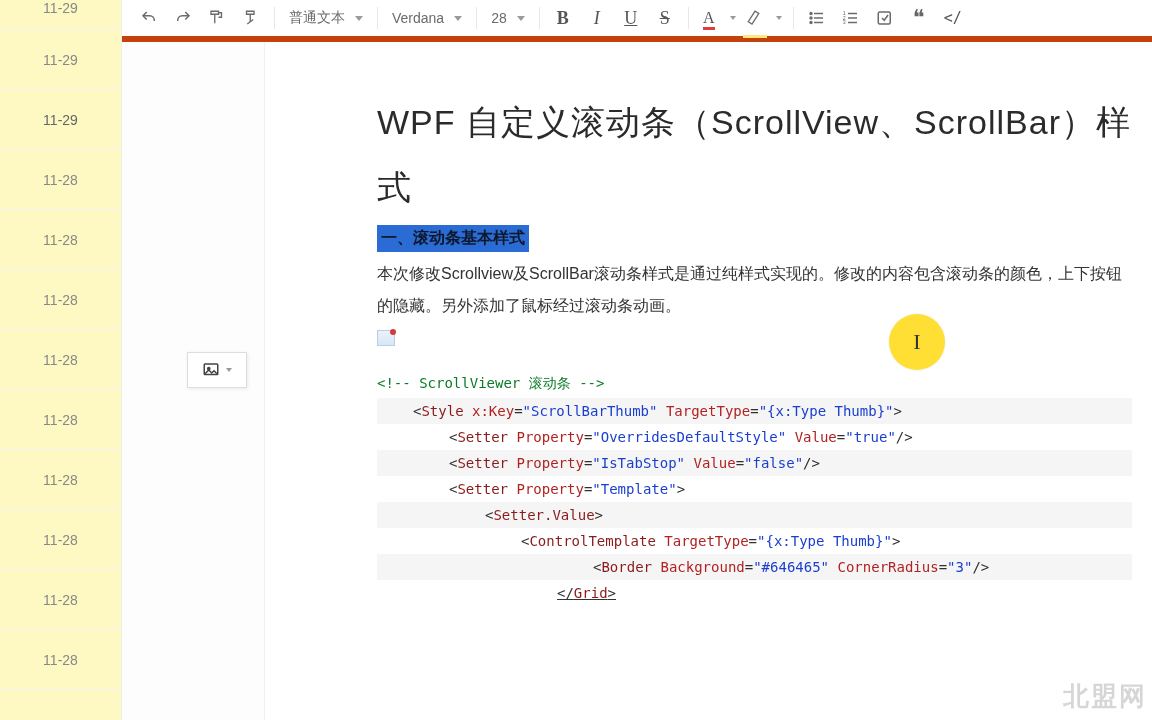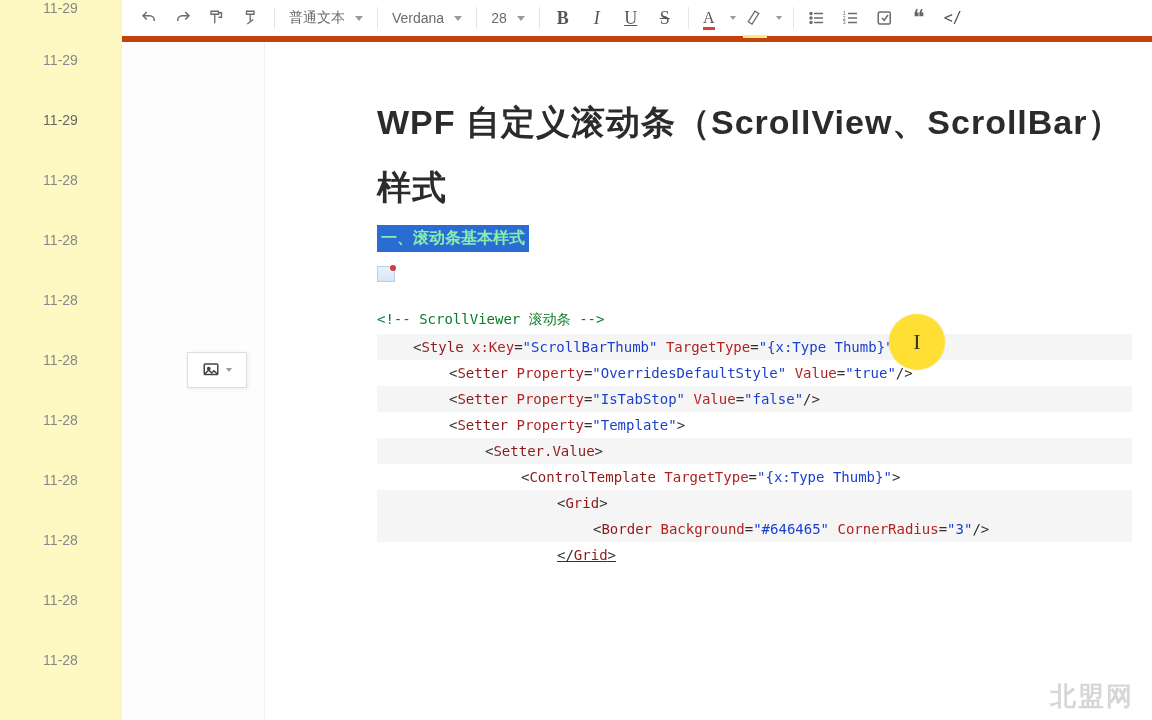--- a/index.html
+++ b/index.html
@@ -157,30 +157,30 @@
   }
   .doc {
     flex: 1;
     padding: 48px 20px 40px 112px;
     overflow: hidden;
     position: relative;
     color: #333;
   }
   .doc-title {
     font-size: 34px;
-    font-weight: 700;
+    font-weight: 400;
     line-height: 1.9;
     color: #2b2b2b;
     margin-bottom: 6px;
     letter-spacing: 1px;
   }
   .sec-hd {
     display: inline-block;
     background: #2a6bd4;
-    color: #86efac;
+    color: #0f172a;
     font-size: 16px;
     font-weight: 700;
     padding: 3px 4px 3px 4px;
     margin-bottom: 6px;
   }
   .para {
     font-size: 16px;
     line-height: 2.0;
     color: #333;
     margin-bottom: 2px;
@@ -231,21 +231,21 @@
     box-shadow: 0 0 0 1px rgba(0,0,0,0.03);
     pointer-events: none;
   }
   .cursor-bubble .ibeam {
     font-family: Georgia, serif;
     font-size: 22px;
     color: #333;
   }
   .watermark {
     position: absolute;
-    right: 18px;
+    right: 5px;
     bottom: 6px;
     font-size: 26px;
     color: rgba(0,0,0,0.16);
     font-weight: 700;
     letter-spacing: 2px;
     pointer-events: none;
   }
 </style>
 </head>
 <body>
@@ -406,34 +406,34 @@
           </svg>
           <span class="tb-caret-mini"></span>
         </div>
       </div>
 
       <div class="doc">
         <h1 class="doc-title">WPF 自定义滚动条（ScrollView、ScrollBar）样式</h1>
         <div>
           <span class="sec-hd">一、滚动条基本样式</span>
         </div>
+        <p class="para">本次修改Scrollview及ScrollBar滚动条样式是通过纯样式实现的。修改的内容包含滚动条的颜色，上下按钮的隐藏。另外添加了鼠标经过滚动条动画。</p>
 
         <div style="margin-top:8px">
           <span class="broken-img-icon"></span>
         </div>
 
         <div class="code-block" id="code-block">
             <div class="code-line" style="padding-left: 0px;"><span class="c-comment">&lt;!-- ScrollViewer 滚动条 --&gt;</span></div>
             <div class="code-line even" style="padding-left: 36px;"><span class="c-punc">&lt;</span><span class="c-tag">Style </span><span class="c-attr">x:Key</span><span class="c-punc">=</span><span class="c-val">"ScrollBarThumb"</span><span class="c-punc"> </span><span class="c-attr">TargetType</span><span class="c-punc">=</span><span class="c-val">"{x:Type Thumb}"</span><span class="c-punc">&gt;</span></div>
             <div class="code-line" style="padding-left: 72px;"><span class="c-punc">&lt;</span><span class="c-tag">Setter </span><span class="c-attr">Property</span><span class="c-punc">=</span><span class="c-val">"OverridesDefaultStyle"</span><span class="c-punc"> </span><span class="c-attr">Value</span><span class="c-punc">=</span><span class="c-val">"true"</span><span class="c-punc">/&gt;</span></div>
             <div class="code-line even" style="padding-left: 72px;"><span class="c-punc">&lt;</span><span class="c-tag">Setter </span><span class="c-attr">Property</span><span class="c-punc">=</span><span class="c-val">"IsTabStop"</span><span class="c-punc"> </span><span class="c-attr">Value</span><span class="c-punc">=</span><span class="c-val">"false"</span><span class="c-punc">/&gt;</span></div>
             <div class="code-line" style="padding-left: 72px;"><span class="c-punc">&lt;</span><span class="c-tag">Setter </span><span class="c-attr">Property</span><span class="c-punc">=</span><span class="c-val">"Template"</span><span class="c-punc">&gt;</span></div>
             <div class="code-line even" style="padding-left: 108px;"><span class="c-punc">&lt;</span><span class="c-tag">Setter.Value</span><span class="c-punc">&gt;</span></div>
             <div class="code-line" style="padding-left: 144px;"><span class="c-punc">&lt;</span><span class="c-tag">ControlTemplate </span><span class="c-attr">TargetType</span><span class="c-punc">=</span><span class="c-val">"{x:Type Thumb}"</span><span class="c-punc">&gt;</span></div>
-            <div class="code-line even" style="padding-left: 180px;"><span class="c-punc">&lt;</span><span class="c-tag">Grid</span><span class="c-punc">&gt;</span></div>
             <div class="code-line even" style="padding-left: 216px;"><span class="c-punc">&lt;</span><span class="c-tag">Border </span><span class="c-attr">Background</span><span class="c-punc">=</span><span class="c-val">"#646465"</span><span class="c-punc"> </span><span class="c-attr">CornerRadius</span><span class="c-punc">=</span><span class="c-val">"3"</span><span class="c-punc">/&gt;</span></div>
             <div class="code-line" style="padding-left: 180px; text-decoration: underline;"><span class="c-punc">&lt;/</span><span class="c-tag">Grid</span><span class="c-punc">&gt;</span></div>
           </div>
 
         <div class="cursor-bubble">
           <span class="ibeam">I</span>
         </div>
       </div>
     </div>
 

